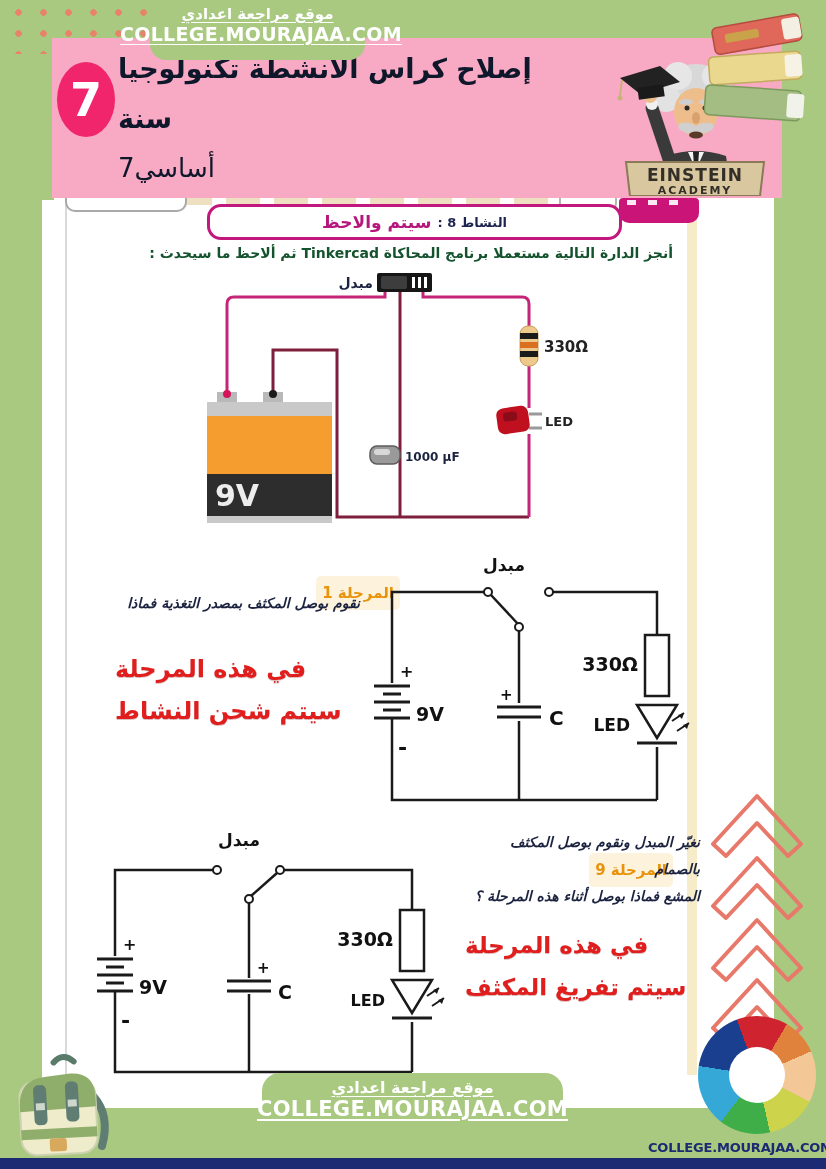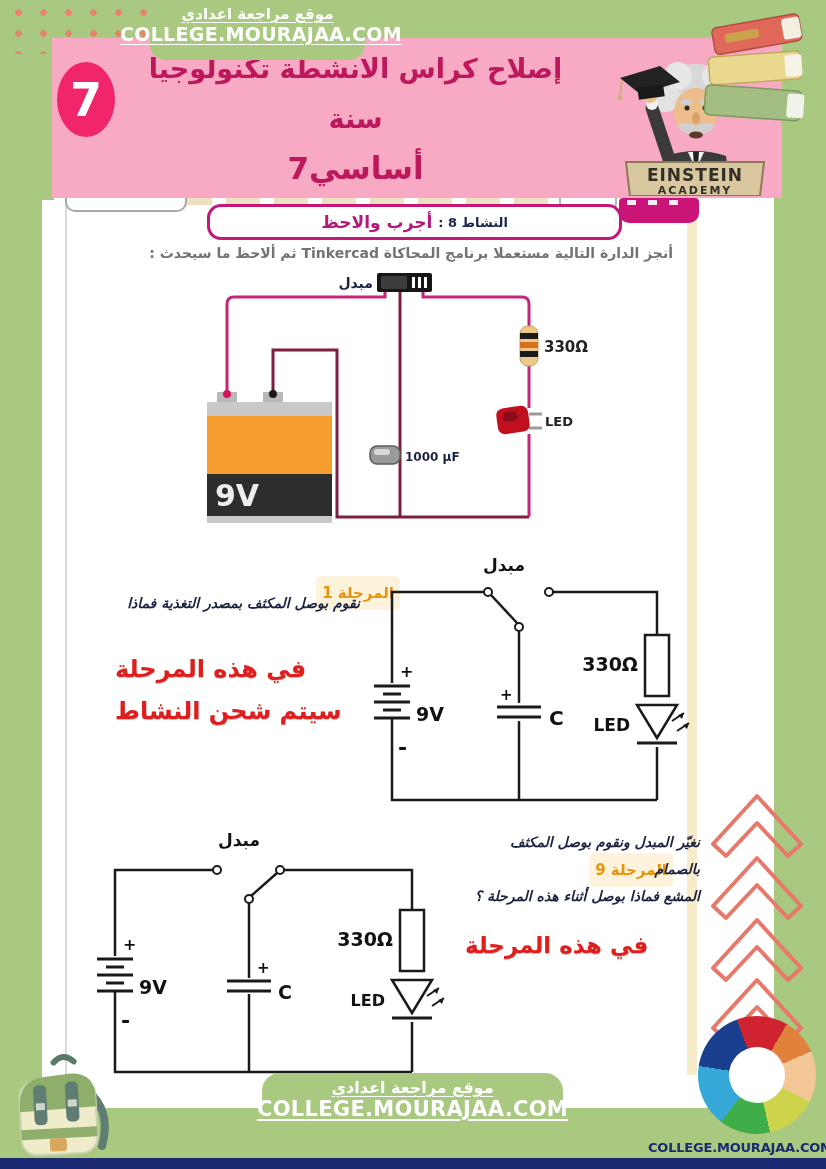--- a/index.html
+++ b/index.html
@@ -21,41 +21,41 @@
   
   .header-tab{left:150px;top:0;width:215px;height:60px;background:#a8c97f;border-radius:0 0 16px 16px;}
   .site-block{left:120px;top:5px;width:275px;text-align:center;color:#fff;}
   .site-ar{font-size:15px;font-weight:bold;text-decoration:underline;text-underline-offset:3px;}
   .site-url{font-size:19px;font-weight:bold;text-decoration:underline;text-underline-offset:3px;letter-spacing:.3px;}
 
   
   .banner{left:52px;top:38px;width:730px;height:160px;background:#f8a9c4;}
   .badge7{left:57px;top:62px;width:58px;height:75px;background:#f1256b;border-radius:50%;
           color:#fff;font-size:46px;font-weight:bold;display:flex;align-items:center;justify-content:center;}
-  .banner-title{left:118px;top:44px;width:475px;height:152px;text-align:center;color:#be185d;direction:rtl;}
+  .banner-title{left:118px;top:44px;width:475px;height:152px;text-align:left;color:#0f172a;direction:rtl;}
   .banner-title .t1{font-size:27px;font-weight:bold;line-height:50px;}
-  .banner-title .t2{font-size:31px;font-weight:bold;line-height:48px;}
+  .banner-title .t2{font-size:26px;font-weight:normal;line-height:48px;}
   .banner-title .t3{font-size:26px;font-weight:bold;line-height:52px;}
 
   
   .page{left:65px;top:198px;width:632px;height:877px;background:#fff;
         border-right:10px solid #f7ecc9;border-left:2px solid #d9d9d9;}
   .remnant{left:15px;top:0;width:530px;height:7px;opacity:.65;
            background:repeating-linear-gradient(90deg,#e5cf9f 0 34px,rgba(0,0,0,0) 34px 48px);}
   .tab-white-l{left:-2px;top:0;width:122px;height:14px;background:#fff;border:2px solid #a9a9a9;border-top:none;border-radius:0 0 10px 10px;}
   .tab-white-m{left:492px;top:0;width:58px;height:15px;background:#fff;border:2px solid #b5b5b5;border-top:none;border-radius:0 0 10px 10px;}
   .tab-magenta{left:552px;top:0;width:80px;height:25px;background:#cb1478;border-radius:4px 4px 10px 10px;}
   .tab-magenta .marks{position:absolute;left:8px;top:2px;width:62px;height:5px;opacity:.9;
            background:repeating-linear-gradient(90deg,#ffffff 0 9px,rgba(0,0,0,0) 9px 21px);}
   .activity-box{left:140px;top:6px;width:415px;height:36px;border:3px solid #c2187e;border-radius:14px;
                 background:#fff;display:flex;align-items:center;justify-content:center;direction:rtl;gap:6px;}
   .activity-box .pre{color:#1d2450;font-weight:bold;font-size:13px;}
   .activity-box .tit{color:#b5187a;font-weight:bold;font-size:17px;}
   .instruction{right:14px;top:47px;width:575px;direction:rtl;text-align:right;
-               color:#737373;font-size:14px;font-weight:bold;}
+               color:#14532d;font-size:14px;font-weight:bold;}
 
   .stage-label{direction:rtl;color:#e8930c;font-weight:bold;font-size:15px;background:#fdf3dc;padding:8px 6px;border-radius:5px;margin-top:12px;}
   .q-text{direction:rtl;text-align:right;color:#1c2340;font-size:14px;font-weight:bold;line-height:27px;font-style:italic;}
   .answer{direction:rtl;text-align:left;color:#e01e1e;font-weight:bold;font-size:24px;line-height:42px;
           text-shadow:0 1px 0 rgba(120,0,0,.25);}
 
   .stage1-label{right:287px;top:366px;}
   .stage1-q{left:15px;top:392px;width:278px;}
   .stage1-ans{left:48px;top:450px;width:312px;}
   .stage2-label{right:14px;top:643px;}
@@ -154,21 +154,21 @@
   <div class="abs page">
     <div class="abs remnant"></div>
     <div class="abs tab-white-l"></div>
     <div class="abs tab-white-m"></div>
     <div class="abs tab-magenta">
         <div class="marks"></div>
       </div>
 
     <div class="abs activity-box">
       <span class="pre">النشاط 8 :</span>
-      <span class="tit">أجرب والاحظ</span>
+      <span class="tit">سيتم والاحظ</span>
     </div>
 
     <div class="abs instruction">أنجز الدارة التالية مستعملا برنامج المحاكاة Tinkercad ثم ألاحظ ما سيحدث :</div>
 
     <svg class="abs" style="left:120px;top:70px;overflow:visible;" width="410" height="290" viewBox="0 0 410 290">
 
       <path d="M198,24 L198,29 L47,29 Q40,29 40,36 L40,126" fill="none" stroke="#c52579" stroke-width="3"></path>
       <path d="M86,128 L86,82 L150,82 L150,249 L342,249" fill="none" stroke="#7e1f3d" stroke-width="3"></path>
       <path d="M213,24 L213,249" fill="none" stroke="#7e1f3d" stroke-width="3"></path>
       <path d="M236,24 L236,29 L335,29 Q342,29 342,36 L342,60" fill="none" stroke="#c52579" stroke-width="3"></path>
@@ -304,20 +304,21 @@
       <text x="298" y="176" font-size="16" font-weight="bold" fill="#111" text-anchor="end">LED</text>
     </svg>
 
     <div class="abs stage-label stage2-label">المرحلة 9</div>
     <div class="abs q-text stage2-q">
       <div>نغيّر المبدل ونقوم بوصل المكثف بالصمام</div>
       <div>المشع فماذا بوصل أثناء هذه المرحلة ؟</div>
     </div>
     <div class="abs answer stage2-ans">
       <div>في هذه المرحلة</div>
+      <div>سيتم تفريغ المكثف</div>
     </div>
   </div>
 
   <svg class="abs" style="left:705px;top:782px;" width="106" height="272" viewBox="0 0 106 272">
     <g fill="none" stroke="#e8796a" stroke-width="4" stroke-linejoin="round">
       <path d="M8,62 L52,14 L96,62 L83,74 L52,41 L21,74 Z"></path>
       <path transform="translate(0,62)" d="M8,62 L52,14 L96,62 L83,74 L52,41 L21,74 Z"></path>
       <path transform="translate(0,124)" d="M8,62 L52,14 L96,62 L83,74 L52,41 L21,74 Z"></path>
       <path transform="translate(0,184)" d="M8,62 L52,14 L96,62 L83,74 L52,41 L21,74 Z"></path>
     </g>

